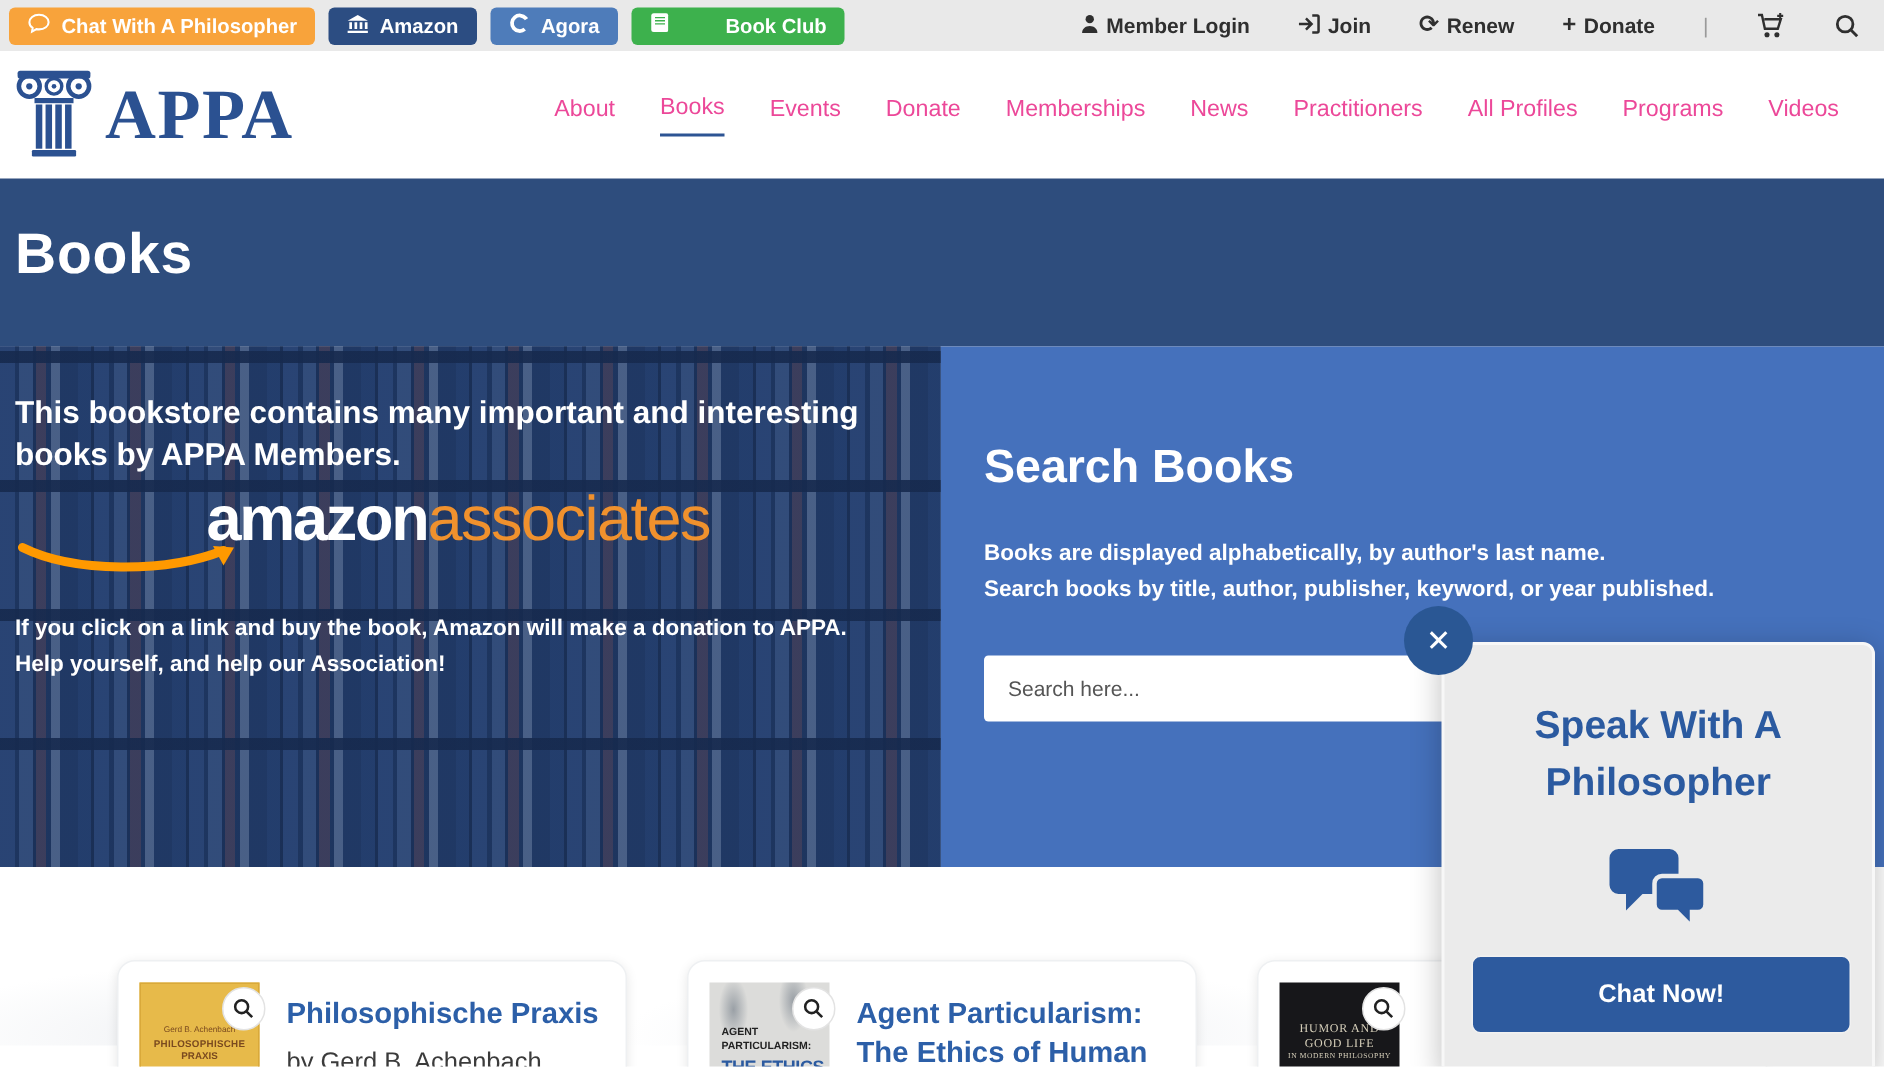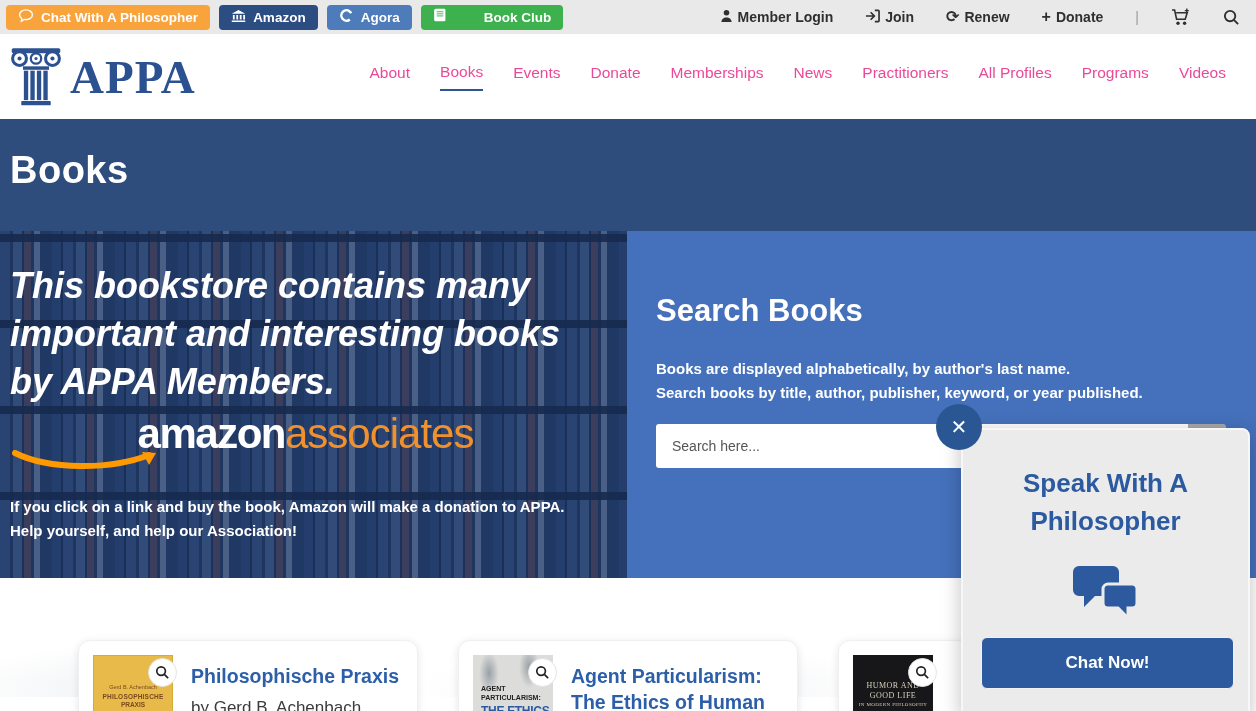--- a/index.html
+++ b/index.html
@@ -44,32 +44,32 @@
   .hero-left { width:627px; position:relative; padding:31px 26px 0 10px; color:#fff;
     background-color:#223e6d;
     background-image:
       linear-gradient(rgba(30,54,99,0.62), rgba(30,54,99,0.62)),
       repeating-linear-gradient(0deg, transparent 0 78px, rgba(10,22,44,.9) 78px 86px),
       repeating-linear-gradient(90deg,
         #3b5a8f 0 10px, #1d3459 10px 13px, #52709f 13px 22px, #16294a 22px 24px,
         #6b4a52 24px 31px, #1d3459 31px 34px, #8fa3c0 34px 40px, #233c66 40px 52px,
         #2c4a7c 52px 61px, #142541 61px 63px);
   }
-  .hero-headline { font-size:36px; line-height:1.33; font-weight:600; max-width:600px;font-style:italic; }
+  .hero-headline { font-size:21px; line-height:1.33; font-weight:600; max-width:600px; }
   .amz-label { margin-top:56px; font-size:15px; font-weight:bold; }
   .amz-logo { position:relative; margin-top:4px; height:58px; white-space:nowrap;text-align:center; }
   .amz-word { font-size:42px; font-weight:bold; color:#fff; letter-spacing:-1.5px; }
   .amz-assoc { font-size:42px; font-weight:400; color:#f0912d; letter-spacing:-1px; }
   .amz-swoosh { position:absolute; left:2px; top:40px; }
   .hero-disclaimer { margin-top:27px; font-size:15px; font-weight:600; line-height:24px; max-width:595px; }
 
   .hero-right { flex:1; background:#4571bc; padding:62px 30px 0 29px; color:#fff; }
   .hero-right h2 { font-size:31px; font-weight:600; }
   .search-desc { margin-top:28px; font-size:15px; font-weight:600; line-height:24px; }
-  .searchbar { margin-top:19px; display:flex; width:570px; height:44px; }
+  .searchbar { margin-top:32px; display:flex; width:570px; height:44px; }
   .searchbar input { flex:1; border:none; border-radius:3px 0 0 3px; padding:0 16px;
                      font-size:14px; color:#333; font-family:inherit; outline:none; }
   .searchbar input::placeholder { color:#555; }
   .search-go { width:38px; border:none; background:#a9a9a9; border-radius:0 3px 3px 0;
                display:flex; align-items:center; justify-content:center; cursor:pointer; }
 
   
   .content { position:relative; height:119px;
     background:
       radial-gradient(ellipse 340px 70px at 14% 95%, #eef0f3 0%, rgba(238,240,243,0) 70%),

